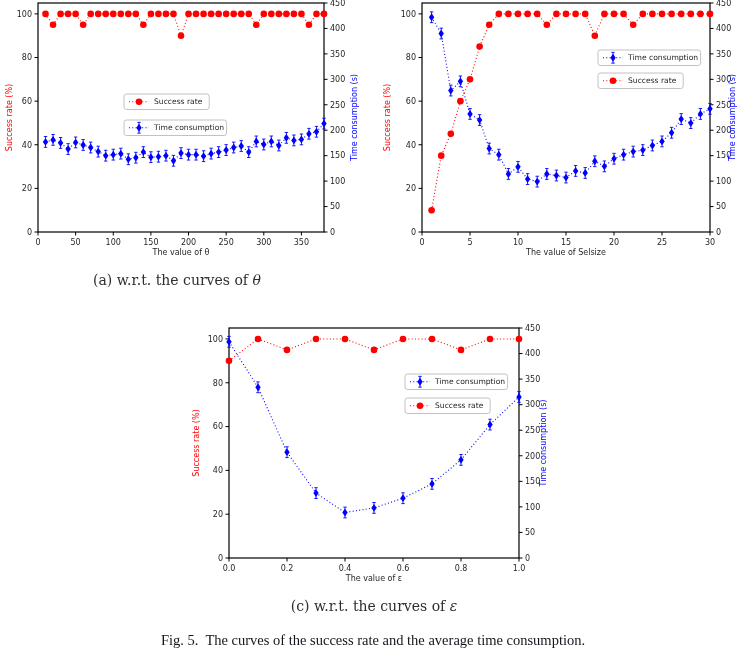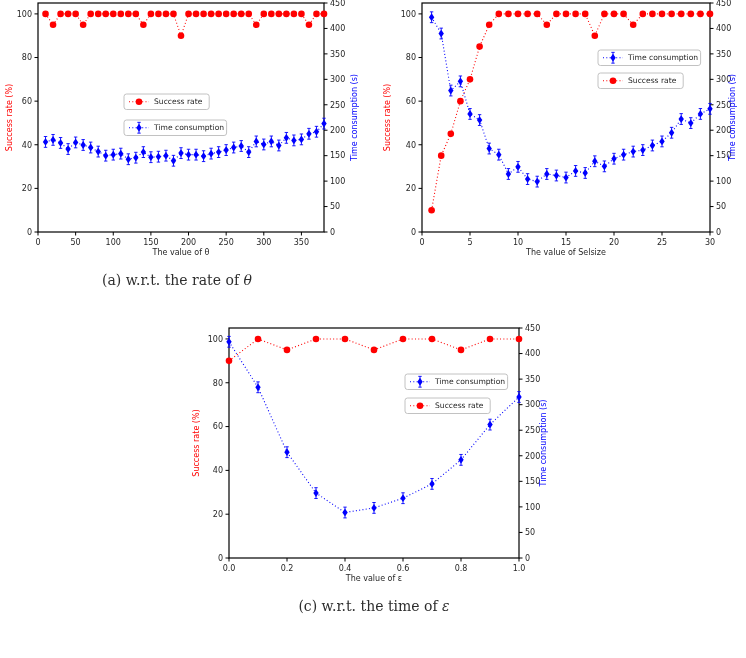--- a/index.html
+++ b/index.html
@@ -635,19 +635,22 @@
         <g>
           <rect x="225" y="88" width="85.19999999999999" height="15.5" rx="2.5" fill="#ffffff" stroke="#bbbbbb" stroke-width="0.9"></rect>
           <line x1="230" y1="95.75" x2="250" y2="95.75" stroke="#ff0000" stroke-width="1.1" stroke-dasharray="1 2.3"></line>
           <circle cx="240" cy="95.75" r="3.3" fill="#ff0000"></circle>
           <text x="255" y="98.45" font-size="7.6" fill="#262626">Success rate</text>
         </g>
       </svg>
     </div>
 
   <div class="chart-caption" style="left:177px;top:272px">
-    <span>(a) w.r.t. the rate of </span><span class="sym">θ</span>
+    <span>(a) w.r.t. the curves of </span><span class="sym">θ</span>
   </div>
   <div class="chart-caption" style="left:374px;top:598px">
-    <span>(c) w.r.t. the time of </span><span class="sym">ε</span>
+    <span>(c) w.r.t. the curves of </span><span class="sym">ε</span>
   </div>
 
+  <div id="fig-caption">
+    <span class="fig-label">Fig. 5.</span><span>The curves of the success rate and the average time consumption.</span>
+  </div>
 </div>
 
 </body></html>

